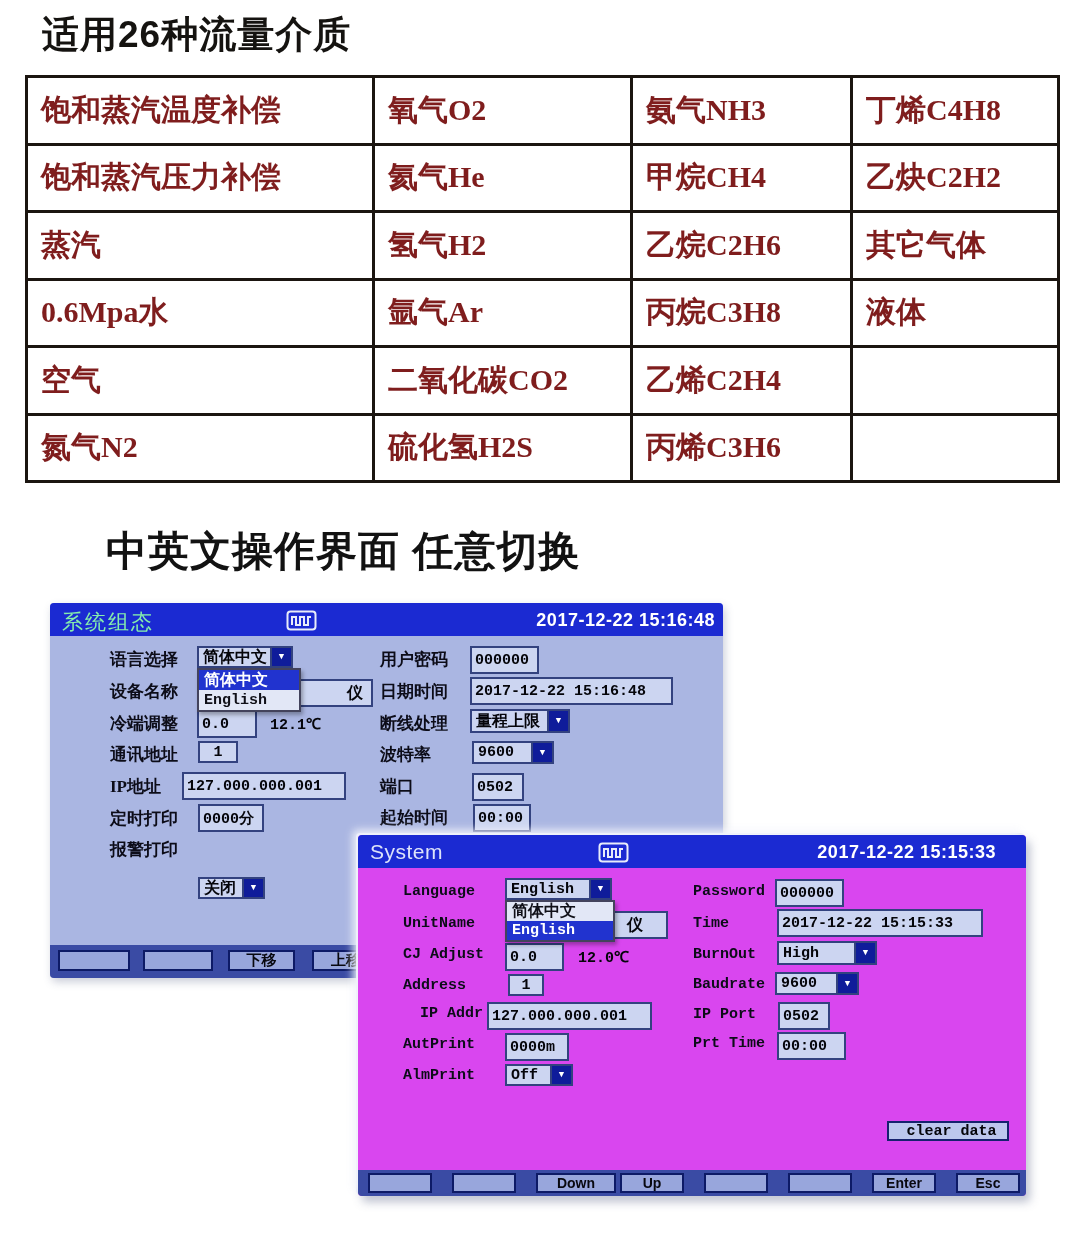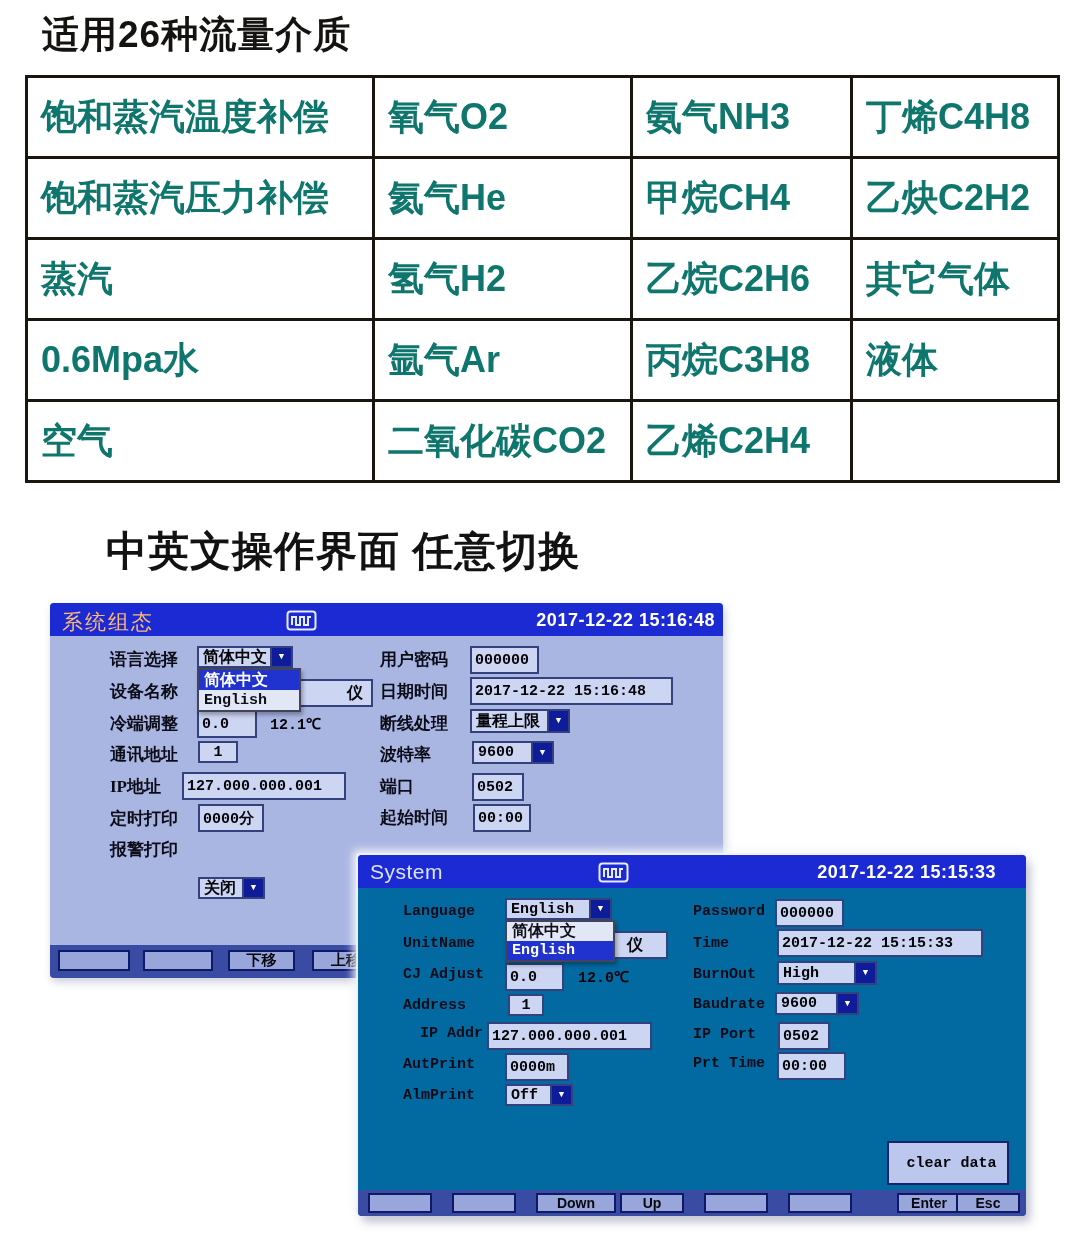--- a/index.html
+++ b/index.html
@@ -5,32 +5,32 @@
   html,body{margin:0;padding:0;}
   body{
     width:1080px;height:1244px;position:relative;overflow:hidden;
     background:#ffffff;font-family:"Liberation Sans",sans-serif;color:#111;
   }
   
   .sec1-title{position:absolute;left:42px;top:10px;font-size:37px;font-weight:700;color:#151310;letter-spacing:1px;}
   .media-table{position:absolute;left:25px;top:75px;width:1032px;height:408px;border-collapse:collapse;table-layout:fixed;}
   .media-table td{
     border:3px solid #1b1510;padding:0 0 0 13px;vertical-align:middle;
-    font-family:Liberation Sans, sans-serif;font-weight:700;font-size:36px;color:#0f766e;
+    font-family:Liberation Serif, serif;font-weight:700;font-size:30px;color:#7f1d1d;
     white-space:nowrap;overflow:hidden;
   }
   .sec2-title{position:absolute;left:106px;top:524px;font-size:41px;font-weight:600;color:#121212;letter-spacing:1px;}
 
   
   .screen{position:absolute;border-radius:4px;}
   .cn-screen{left:50px;top:603px;width:673px;height:375px;background:#aab6e2;box-shadow:2px 4px 8px rgba(70,80,120,.28);}
-  .en-screen{left:358px;top:855px;width:668px;height:361px;background:#0369a1;z-index:10;
+  .en-screen{left:358px;top:835px;width:668px;height:361px;background:#d946ef;z-index:10;
              box-shadow:-5px -5px 9px rgba(244,246,252,.95),-2px -2px 0 rgba(224,229,244,.9),4px 6px 10px rgba(70,80,120,.35);}
   .hdr{position:absolute;left:0;top:0;right:0;height:33px;background:#1b2ad2;border-radius:4px 4px 0 0;}
-  .hdr-title{position:absolute;left:12px;top:5px;font-size:21px;color:#fdba74;letter-spacing:2px;font-family:Liberation Mono, monospace;}
+  .hdr-title{position:absolute;left:12px;top:5px;font-size:21px;color:#86efac;letter-spacing:2px;font-family:Liberation Mono, monospace;}
   .hdr-time{position:absolute;top:7px;font-size:18px;font-weight:700;color:#ffffff;letter-spacing:.5px;}
   .hdr-icon{position:absolute;top:7px;}
 
   .lbl{position:absolute;font-family:"Liberation Serif","DejaVu Serif",serif;font-weight:700;font-size:17px;color:#0c0c18;white-space:nowrap;}
   .lbl-en{position:absolute;font-family:"Liberation Mono","DejaVu Sans Mono",monospace;font-weight:700;font-size:15px;color:#0c0c18;white-space:nowrap;}
 
   .fld{position:absolute;box-sizing:border-box;background:#ccd5f1;border:2px solid #33427f;
        display:flex;align-items:center;padding:12px 3px;
        font-family:"Liberation Mono","DejaVu Sans Mono",monospace;font-weight:600;font-size:15px;color:#05050a;white-space:pre;}
   .fld.center{justify-content:center;padding:0;}
@@ -93,20 +93,26 @@
     <td>氩气Ar</td>
     <td>丙烷C3H8</td>
     <td>液体</td>
   </tr>
   <tr>
     <td>空气</td>
     <td>二氧化碳CO2</td>
     <td>乙烯C2H4</td>
     <td></td>
   </tr>
+  <tr>
+    <td>氮气N2</td>
+    <td>硫化氢H2S</td>
+    <td>丙烯C3H6</td>
+    <td></td>
+  </tr>
 </tbody>
   </table>
 
 <div class="sec2-title">中英文操作界面 任意切换</div>
 
 <div class="screen cn-screen">
   <div class="hdr">
     <span class="hdr-title">系统组态</span>
     <span class="hdr-icon" style="left:236px;">
       <svg width="31" height="21" viewBox="0 0 31 21">
@@ -240,25 +246,25 @@
     <span class="val mono">High</span>
     <span class="dd">▼</span>
   </div>
   <div class="fld combo" style="left:417px;top:137px;width:84px;height:23px;">
     <span class="val mono">9600</span>
     <span class="dd">▼</span>
   </div>
   <div class="fld" style="left:420px;top:167px;width:52px;height:22px;"><span>0502</span></div>
   <div class="fld" style="left:419px;top:197px;width:69px;height:22px;"><span>00:00</span></div>
 
-  <div class="clear-btn" style="left:529px;top:286px;width:122px;height:44px;padding-left:7px;">clear data</div>
+  <div class="clear-btn" style="left:529px;top:286px;width:122px;height:20px;padding-left:7px;">clear data</div>
 
   <div class="bar" style="top:335px;height:26px;">
     <div class="bbtn" style="left:10px;top:3px;width:64px;height:20px;"></div>
     <div class="bbtn" style="left:94px;top:3px;width:64px;height:20px;"></div>
     <div class="bbtn" style="left:178px;top:3px;width:80px;height:20px;">Down</div>
     <div class="bbtn" style="left:262px;top:3px;width:64px;height:20px;">Up</div>
     <div class="bbtn" style="left:346px;top:3px;width:64px;height:20px;"></div>
     <div class="bbtn" style="left:430px;top:3px;width:64px;height:20px;"></div>
-    <div class="bbtn" style="left:514px;top:3px;width:64px;height:20px;margin-left:25px;">Enter</div>
+    <div class="bbtn" style="left:514px;top:3px;width:64px;height:20px;">Enter</div>
     <div class="bbtn" style="left:598px;top:3px;width:64px;height:20px;">Esc</div>
   </div>
 </div>
 
 </body></html>

